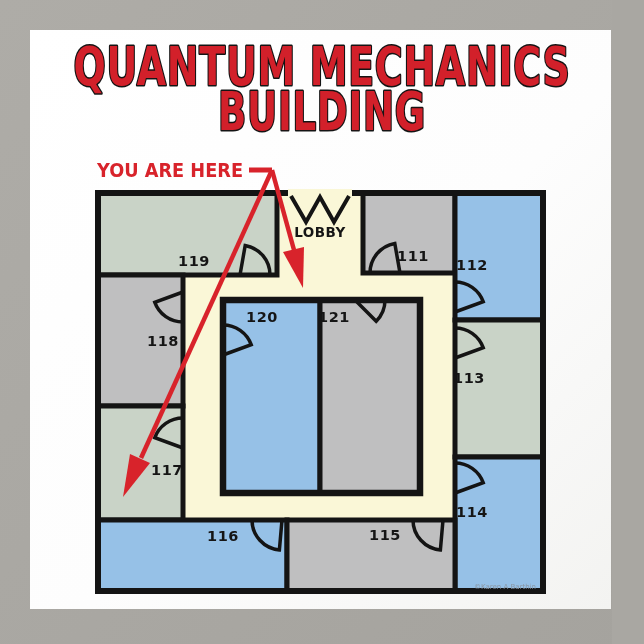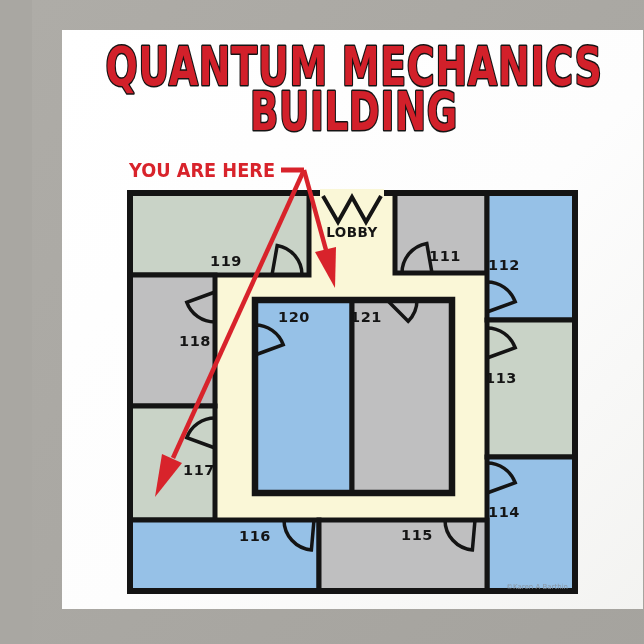--- a/index.html
+++ b/index.html
@@ -1,16 +1,16 @@
 <!DOCTYPE html>
 <html><head>
 <meta charset="utf-8">
 <style>
   html, body { margin: 0; padding: 0; background: #a9a7a2; }
-  .stage { width: 612px; height: 644px; position: relative; overflow: hidden; margin-left: 32px; }
+  .stage { width: 612px; height: 644px; position: relative; overflow: hidden; }
   svg { display: block; font-family: "DejaVu Sans", sans-serif; }
   .title-text {
     font-weight: bold;
     fill: #d2202a;
     stroke: #141414;
     stroke-width: 3px;
     stroke-linejoin: round;
     paint-order: stroke fill;
     letter-spacing: 1px;
   }

